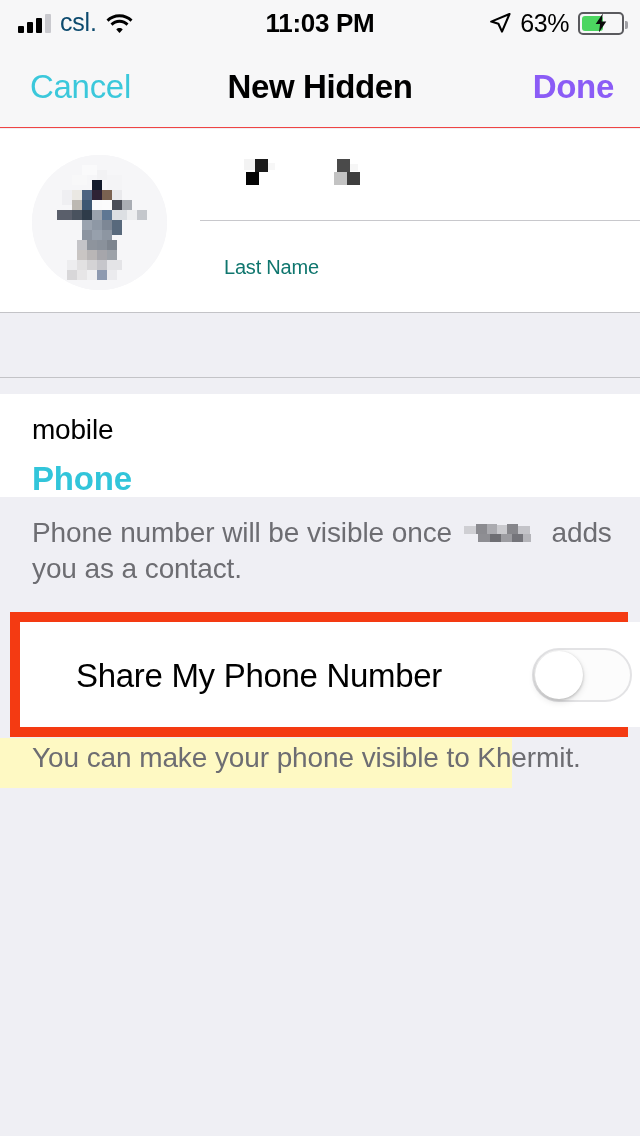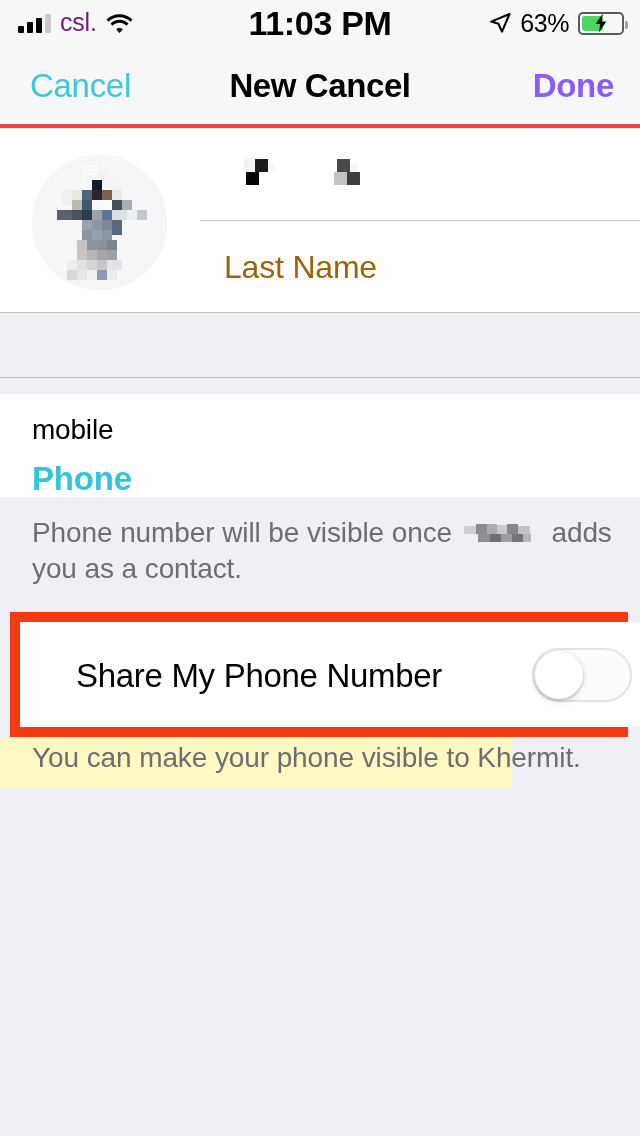--- a/index.html
+++ b/index.html
@@ -53,39 +53,39 @@
     background: #000;
     border-radius: 1px;
   }
   .signal-bars i:nth-child(1) { height: 7px; }
   .signal-bars i:nth-child(2) { height: 11px; }
   .signal-bars i:nth-child(3) { height: 15px; }
   .signal-bars i:nth-child(4) { height: 19px; background: #C9C9CE; }
 
   .carrier {
     font-size: 25px;
-    color: #701a75;
+    color: #0c4a6e;
     letter-spacing: -0.2px;
     line-height: 1;
     position: relative;
     top: -1px;
   }
   .wifi-icon { width: 27px; height: 20px; display: block; }
 
   .sb-center {
     position: absolute;
     left: 0; top: 0;
     width: 640px;
     height: 46px;
     display: flex;
     align-items: center;
     justify-content: center;
   }
   .clock {
-    font-size: 34px;
+    font-size: 26px;
     font-weight: bold;
     color: #000;
     letter-spacing: -0.3px;
     line-height: 1;
   }
 
   .sb-right {
     position: absolute;
     right: 16px; top: 0;
     height: 46px;
@@ -130,21 +130,21 @@
     width: 13px; height: 19px;
   }
 
   
   .nav-bar {
     position: absolute;
     left: 0; top: 46px;
     width: 640px;
     height: 82px;
     background: #F7F7F8;
-    border-bottom: 4px solid #ef4444;
+    border-bottom: 1px solid #ef4444;
     display: flex;
     align-items: center;
   }
   .nav-cancel {
     position: absolute;
     left: 30px;
     font-size: 33px;
     color: #3BC8DB;
     line-height: 1;
     letter-spacing: -0.3px;
@@ -206,22 +206,22 @@
   }
   .field-row {
     position: relative;
     height: 92px;
   }
   .field-row.first { border-bottom: 1px solid #C8C8CC; }
   .field-text {
     position: absolute;
     left: 24px; top: 50%;
     transform: translateY(-50%);
-    font-size: 32px;
-    color: #a16207;
+    font-size: 20px;
+    color: #0f766e;
     letter-spacing: -0.2px;
     line-height: 1;
     white-space: nowrap;
   }
   
   .redacted-name {
     position: absolute;
     left: 24px; top: 28px;
     width: 150px; height: 32px;
   }
@@ -403,21 +403,21 @@
         <span class="battery-fill" style="width:55%"></span>
         <svg class="bolt" viewBox="0 0 13 19">
           <path d="M8.3 0 L1.2 10.6 L5.6 10.6 L4.4 19 L11.8 8.0 L7.2 8.0 Z" fill="#0B0B0B"></path>
         </svg>
       </span>
     </div>
   </div>
 
   <div class="nav-bar">
     <button class="nav-cancel">Cancel</button>
-    <div class="nav-title">New Cancel</div>
+    <div class="nav-title">New Hidden</div>
     <button class="nav-done">Done</button>
   </div>
 
   <div class="name-section">
 
     <div class="avatar">
       <svg viewBox="0 0 27 27" shape-rendering="crispEdges">
         <rect width="27" height="27" fill="#F6F6F8"></rect>
         <rect x="10" y="2" width="3" height="2" fill="#FAFAFB"></rect>
         <rect x="13" y="3" width="2" height="2" fill="#F2F2F4"></rect>

